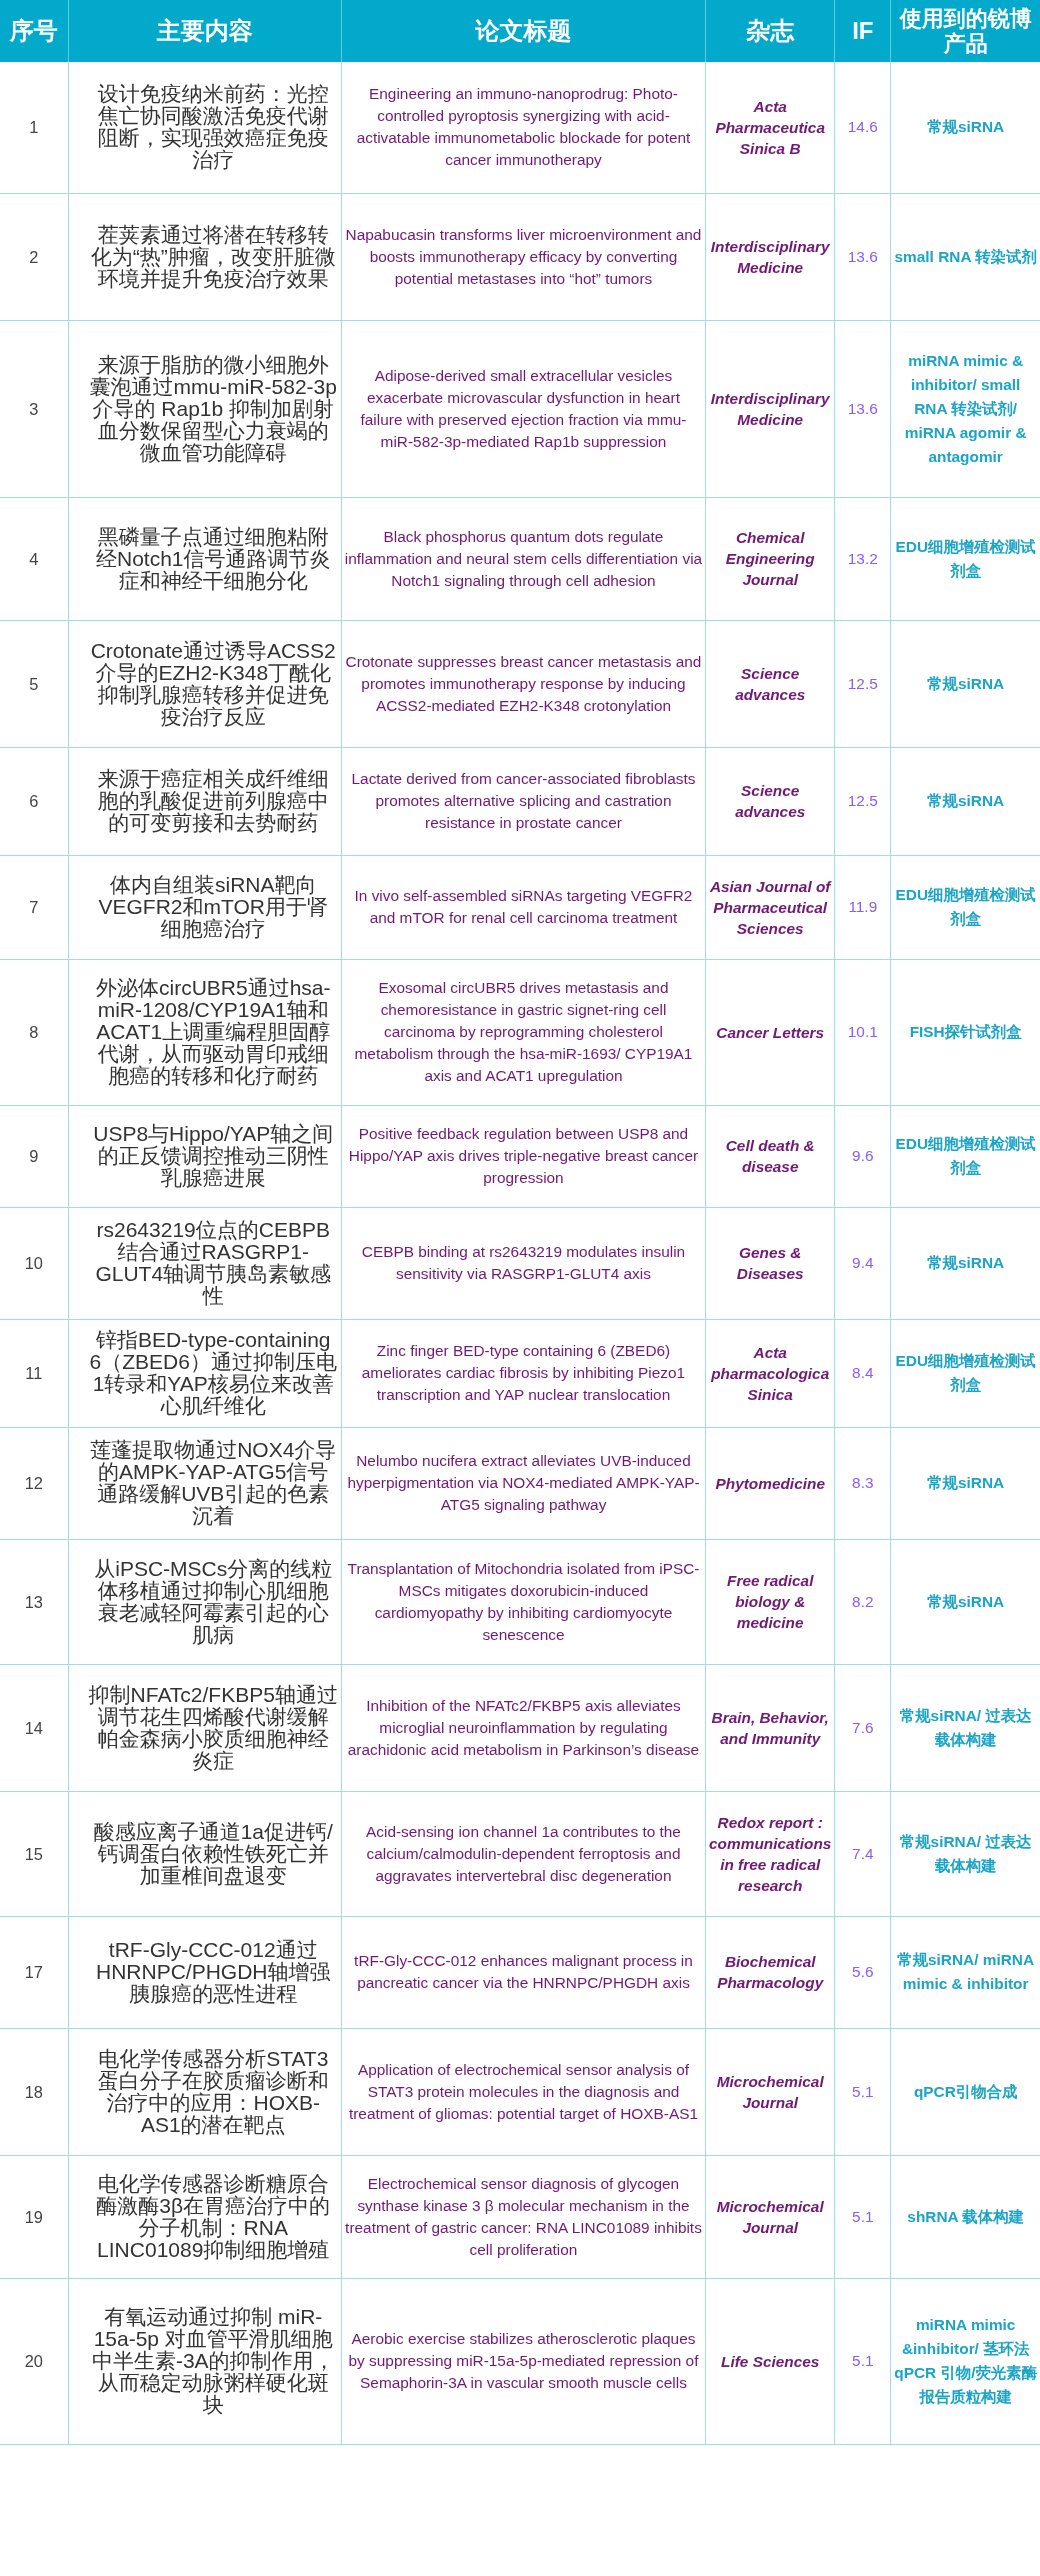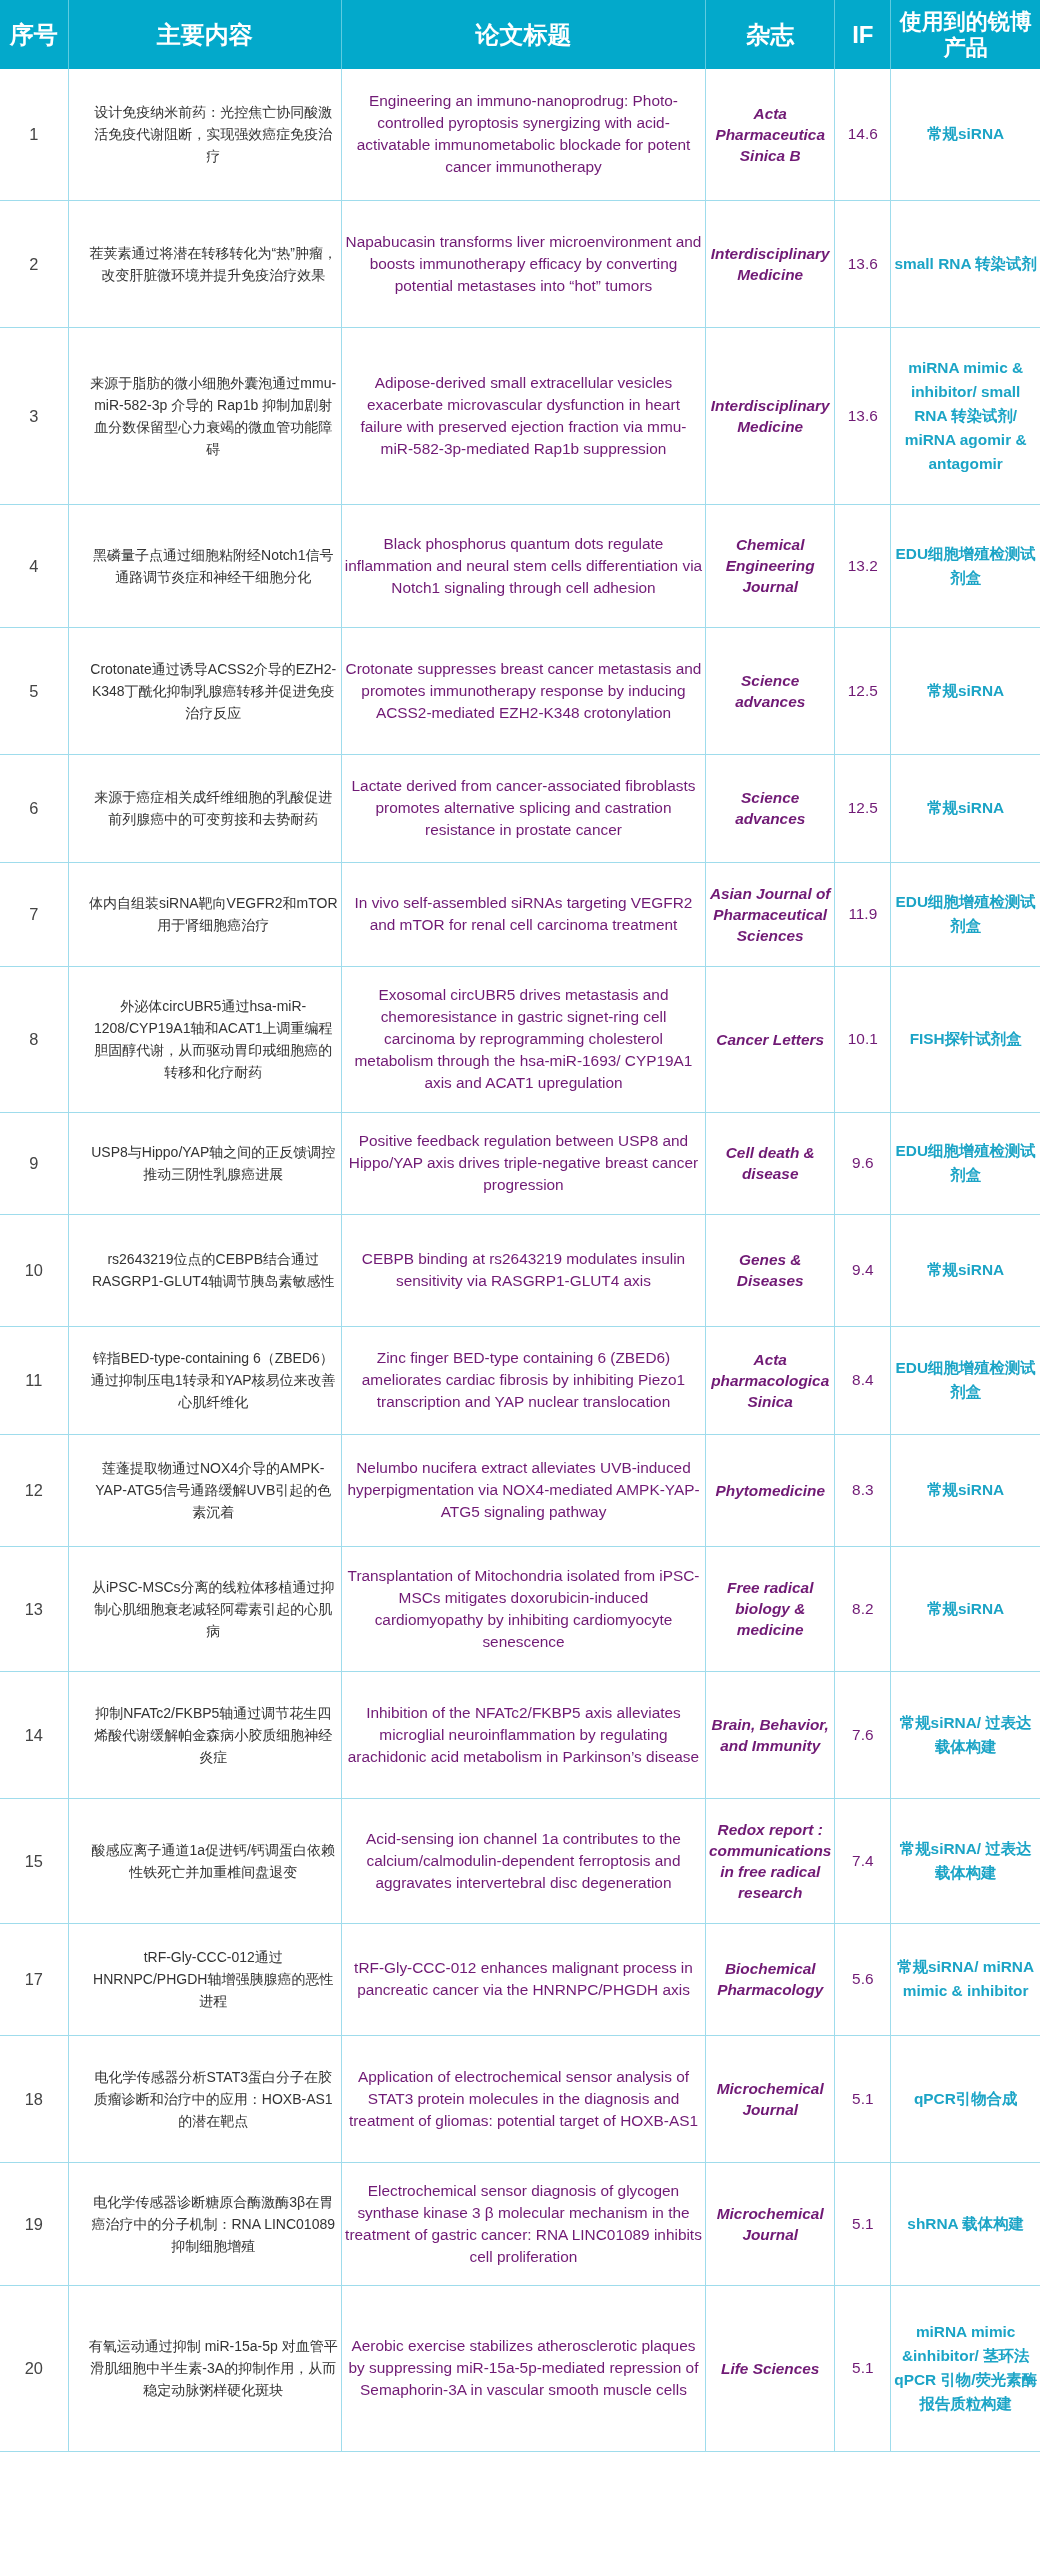--- a/index.html
+++ b/index.html
@@ -7,35 +7,35 @@
   body { font-family: "Liberation Sans", "DejaVu Sans", sans-serif; color: #333333; position: relative; }
   table { width: 1040px; border-collapse: collapse; table-layout: fixed; }
   col.c-no { width: 68px; }
   col.c-content { width: 273px; }
   col.c-title { width: 364px; }
   col.c-journal { width: 129px; }
   col.c-if { width: 56px; }
   col.c-product { width: 149px; }
   thead th {
     background: #03a9cb; color: #ffffff; font-weight: bold;
-    font-size: 24px; height: 69px; text-align: center; vertical-align: middle;
+    font-size: 24px; height: 62px; text-align: center; vertical-align: middle;
     border-right: 1px solid #5fcbe0; line-height: 1.15; padding: 0 1.9px;
   }
   thead th:last-child { border-right: none; font-size: 22px; }
   tbody td {
     border-right: 1px solid #9fdcec; border-bottom: 1.9px solid #9fdcec;
     text-align: center; vertical-align: middle; font-size: 15.4px; line-height: 22px;
     padding: 7.7px 2.9px;
   }
   tbody td:last-child { border-right: none; margin-left: 24px; }
   td.no { font-size: 16.4px; color: #444; }
-  td.content { color: #333; font-size: 14px; padding-left: 20px; }
+  td.content { color: #333; font-size: 21px; padding-left: 20px; }
   td.title { color: #701a75; font-size: 15.4px; }
   td.journal { font-style: italic; font-weight: bold; color: #701a75; font-size: 15.4px; line-height: 21px; }
-  td.iff { font-size: 15.4px; color: #701a75; }
+  td.iff { font-size: 15.4px; color: #8b5cf6; }
   td.product { color: #1ba4c6; font-weight: bold; font-size: 15.4px; line-height: 24px; }
   .watermark {
     position: absolute; left: 727px; top: 2499px; font-size: 39px; color: rgba(140,140,140,0.55);
     display: flex; align-items: center; gap: 7.7px; pointer-events: none; white-space: nowrap;
   }
   .wm-icon { width: 39px; height: 33px; position: relative; }
   .wm-icon .b1 { position: absolute; left: 0; top: 1.9px; width: 25px; height: 21px; border-radius: 50%; background: rgba(140,140,140,0.6); }
   .wm-icon .b2 { position: absolute; left: 13.5px; top: 11.6px; width: 23px; height: 19px; border-radius: 50%; background: rgba(160,160,160,0.6); border: 1.9px solid #fff; }
 </style>
 </head>

